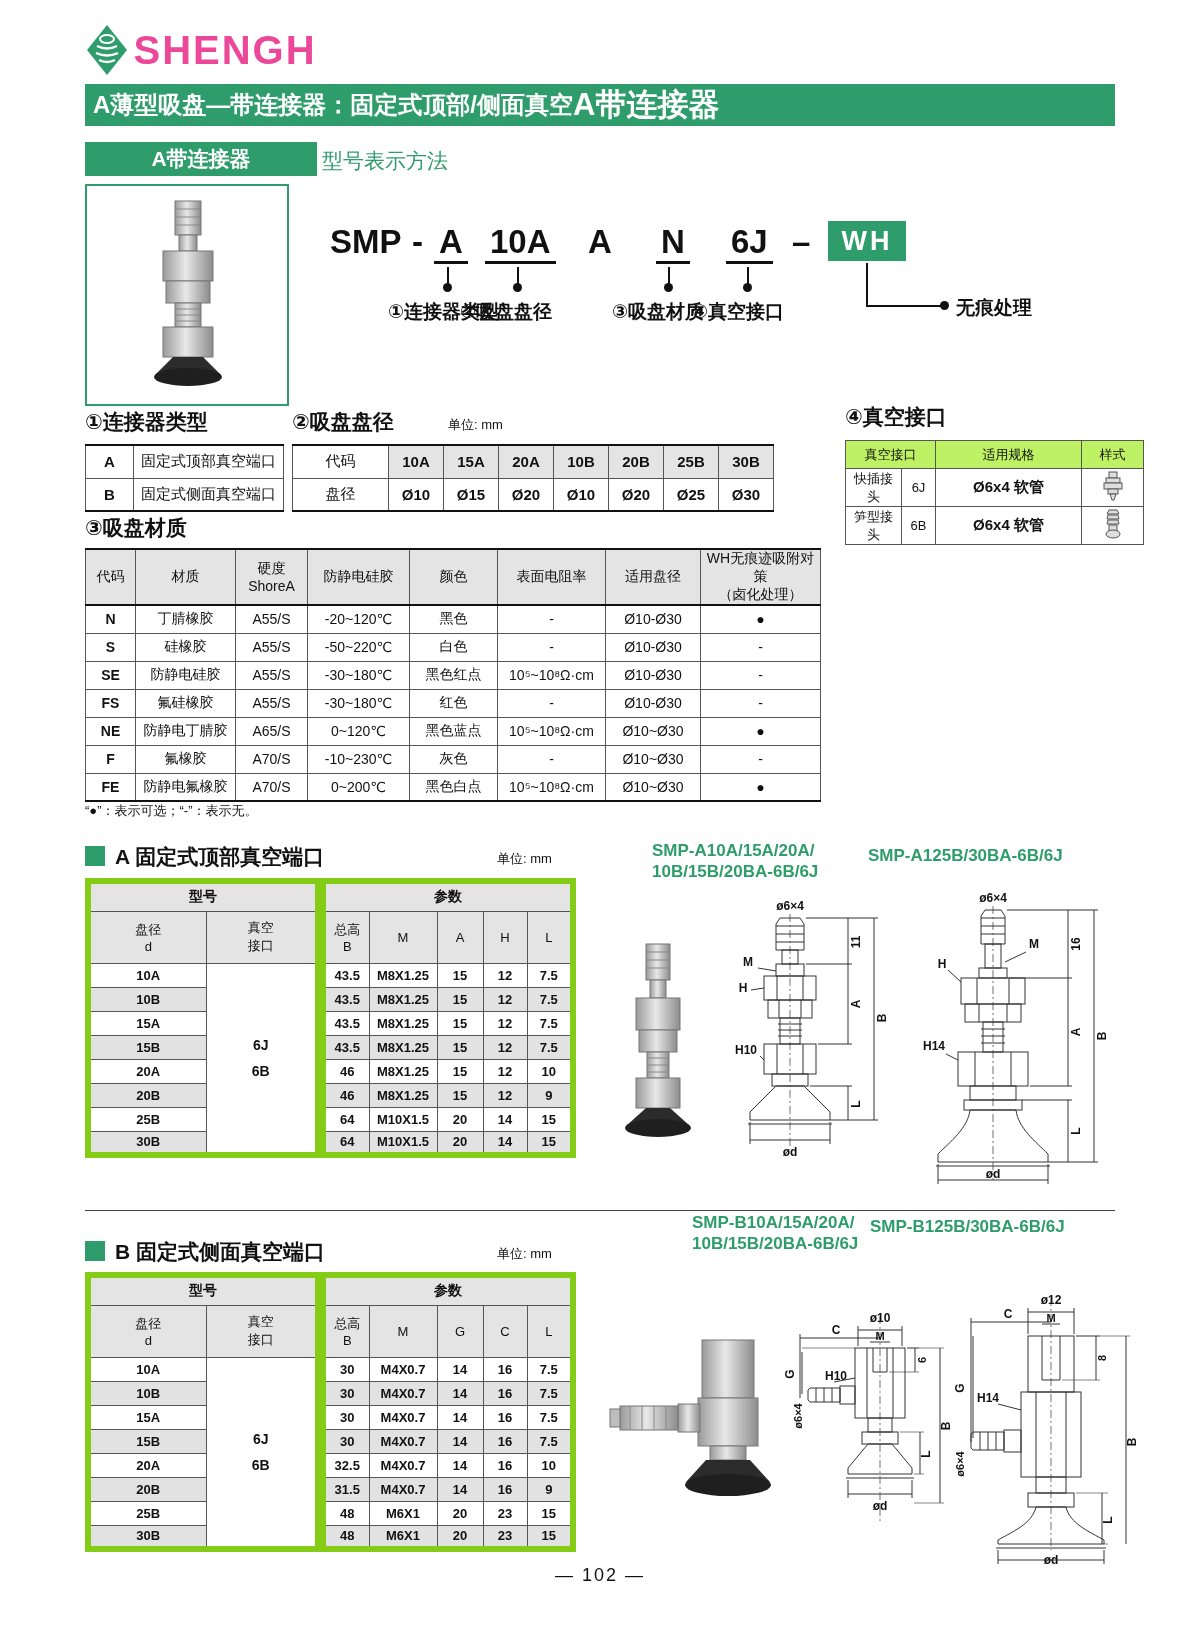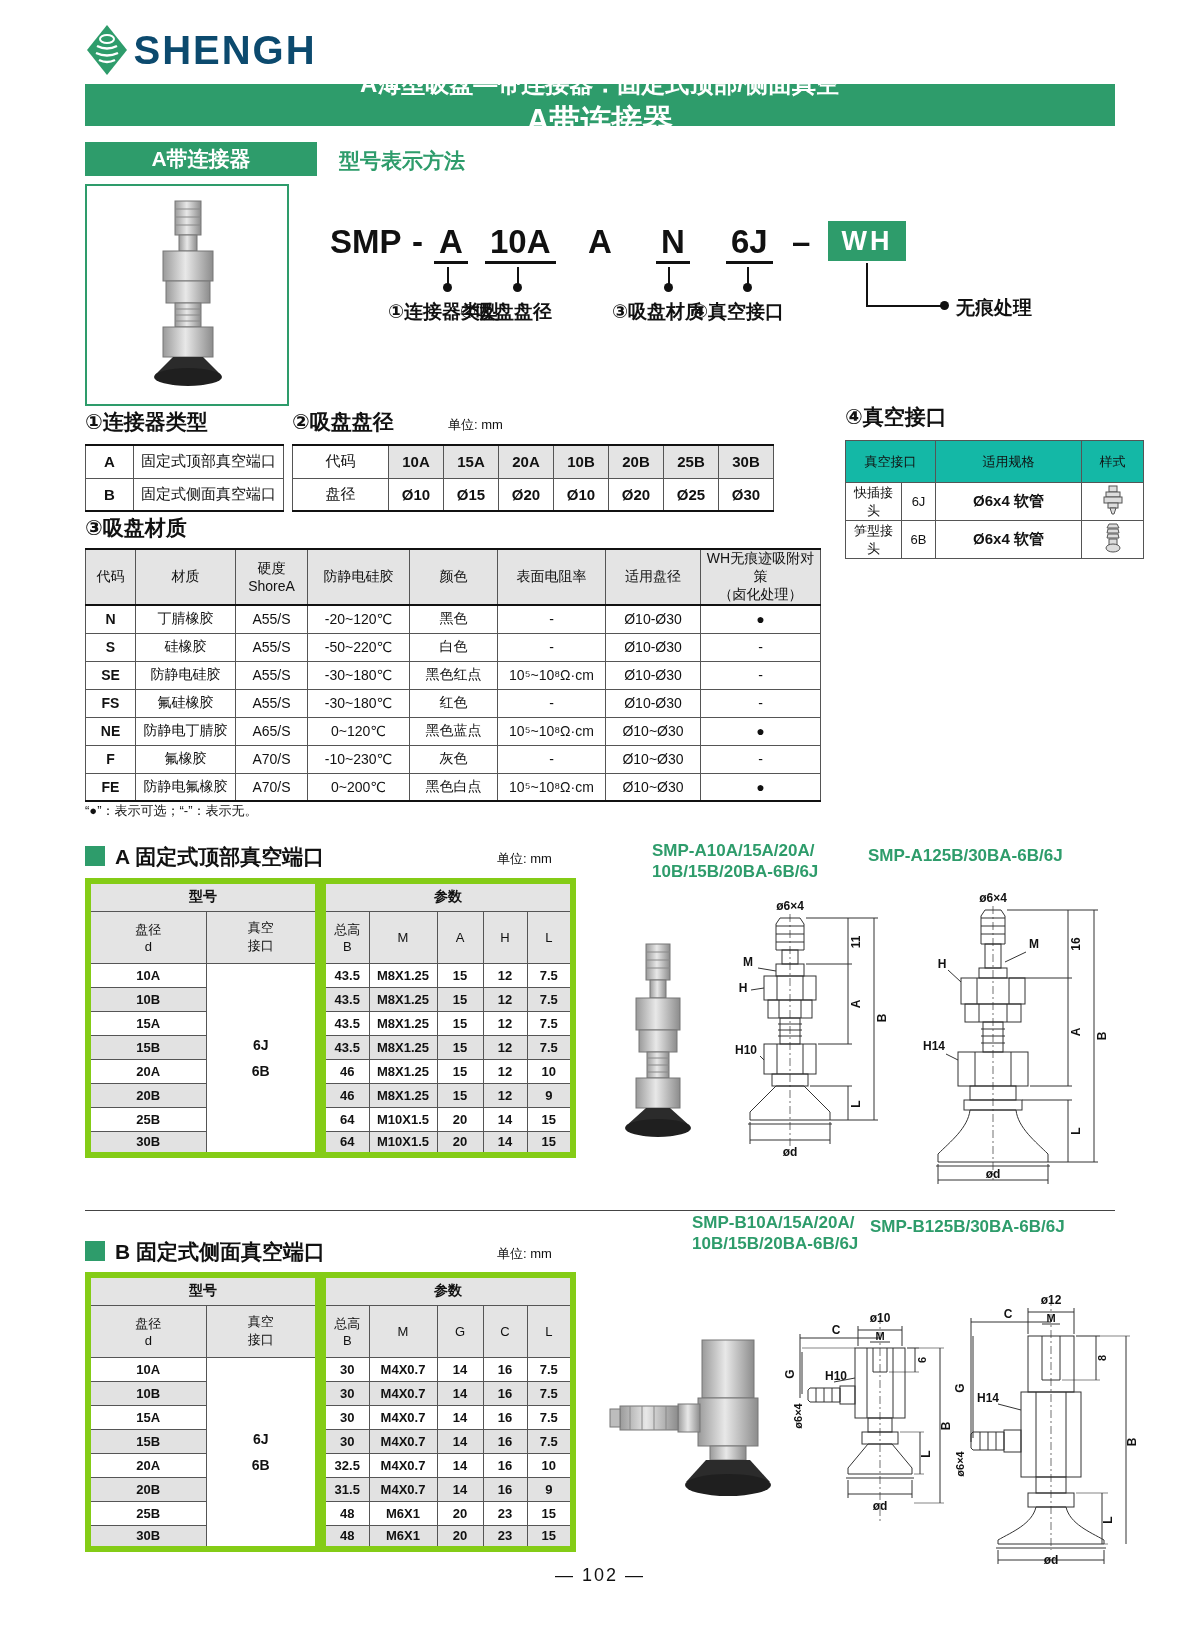--- a/index.html
+++ b/index.html
@@ -2,29 +2,29 @@
 <html><head>
 <meta charset="utf-8">
 <style>
   html,body{margin:0;padding:0;background:#f3f5f3;}
   .page{position:relative;width:1200px;height:1628px;background:#fff;margin:0 auto;
         font-family:"Liberation Sans","DejaVu Sans",sans-serif;color:#111;overflow:hidden;}
   .abs{position:absolute;}
   .green-bg{background:#2e9c6b;}
   .pre{white-space:pre-line;}
   
-  .logo-text{font-size:40px;font-weight:bold;color:#0c4a6e;letter-spacing:2px;}
+  .logo-text{font-size:40px;font-weight:bold;color:#ec4899;letter-spacing:2px;}
   
   .banner{left:85px;top:84px;width:1030px;height:42px;display:flex;align-items:center;
-          justify-content:center;padding:0 20px;box-sizing:border-box;flex-direction:column;}
+          justify-content:flex-start;padding:0 8px;box-sizing:border-box;}
   .banner-title{color:#fff;font-size:24px;font-weight:bold;}
   .banner-series{color:#fff;font-size:31px;font-weight:bold;}
   .tag{left:85px;top:142px;width:232px;height:34px;color:#fff;font-size:21px;font-weight:bold;
        display:flex;align-items:center;justify-content:center;}
-  .method-title{left:339px;top:147px;font-size:21px;font-weight:bold;color:#2e9c6b;}
+  .method-title{left:322px;top:147px;font-size:21px;font-weight:normal;color:#2e9c6b;}
   .photo-box{left:85px;top:184px;width:200px;height:218px;border:2px solid #2e9c6b;
              display:flex;align-items:center;justify-content:center;background:#fff;}
   
   .model{left:330px;top:215px;width:790px;height:120px;}
   .mseg{position:absolute;top:8px;font-size:33px;font-weight:bold;color:#111;}
   .mseg.u{border-bottom:3px solid #111;padding:0 5px;}
   .tick{position:absolute;width:2px;background:#111;}
   .dot{position:absolute;width:9px;height:9px;border-radius:50%;background:#111;}
   .mlabel{position:absolute;top:84px;font-size:19px;font-weight:bold;white-space:nowrap;}
   .whbox{position:absolute;left:498px;top:6px;width:78px;height:40px;color:#fff;
@@ -38,21 +38,21 @@
   td{border:1px solid #555;text-align:center;vertical-align:middle;padding:0 2px;box-sizing:border-box;
      overflow:hidden;}
   .t-type td{height:33px;font-size:15px;}
   .t-type{border-top:2px solid #111;border-bottom:2px solid #111;}
   .t-type .code{font-weight:bold;}
   .t-dia td{height:33px;font-size:15px;}
   .t-dia{border-top:2px solid #111;border-bottom:2px solid #111;}
   .t-dia .hd{background:#e4e4e4;font-weight:bold;}
   .t-dia .v{font-weight:bold;}
   .t-port td{font-size:13px;}
-  .t-port .hd{background:#14b8a6;height:42px;}
+  .t-port .hd{background:#bef264;height:28px;}
   .t-port .row td{height:38px;}
   .t-port .spec{font-weight:bold;font-size:15px;}
   .t-mat{border-top:2px solid #111;border-bottom:2px solid #111;}
   .t-mat td{font-size:14px;height:28px;}
   .t-mat .hd td{background:#e4e4e4;height:50px;font-size:14px;border-bottom:2px solid #111;}
   .t-mat .code{font-weight:bold;}
   .footnote{font-size:13px;}
   
   .t-spec{border:6px solid #84cc16;}
   .t-spec td{font-size:13px;}

